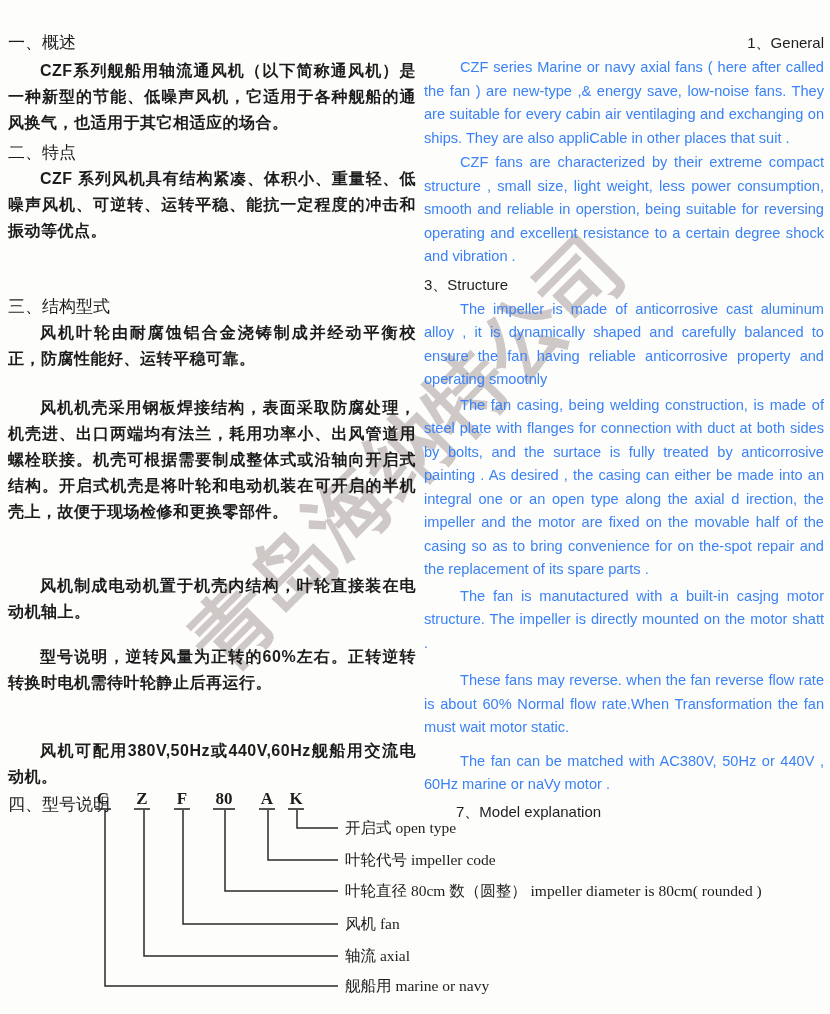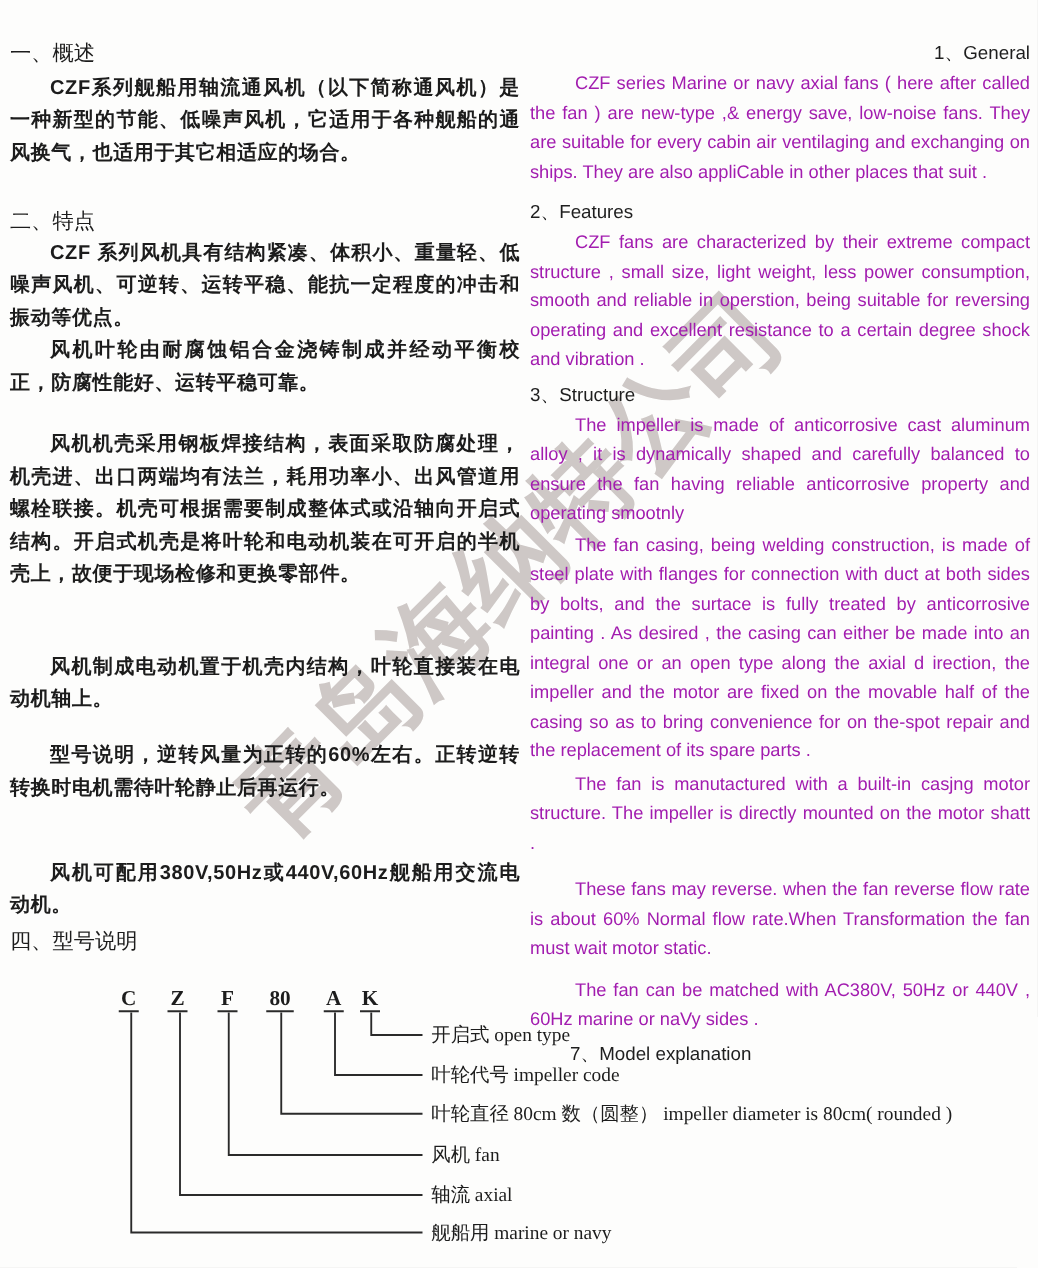--- a/index.html
+++ b/index.html
@@ -41,27 +41,27 @@
   }
   .zh-p{
     font-size:16px; font-weight:bold; line-height:26px; margin:0;
     text-align:justify; text-indent:2em; letter-spacing:.5px;
   }
   
   .en-h{
     font-size:15px; font-weight:normal; line-height:24px; margin:0; color:#1e1e1e;
   }
   .en-p{
-    font-size:14.6px; line-height:23.5px; margin:0; color:#a21caf;
+    font-size:14.6px; line-height:23.5px; margin:0; color:#3b82f6;
     text-align:justify; text-indent:36px;
   }
   .indent-h{padding-left:32px;}
 
   
-  .mt30{margin-top:30px;} .mt2{margin-top:2px;} .mt20{margin-top:28px;}
+  .mt30{margin-top:30px;} .mt2{margin-top:2px;} .mt20{margin-top:4px;}
   .mt0{margin-top:0;}     .mt50{margin-top:50px;} .mt23{margin-top:23px;}
   .mt48{margin-top:48px;} .mt19{margin-top:19px;} .mt26{margin-top:42px;}
   .mt31{margin-top:31px;text-align:right;} .mt1{margin-top:1px;}  .mt8{margin-top:8px;}
   .mt4{margin-top:4px;} .mt14{margin-top:14px;}
   .mt3{margin-top:3px;}   .mt10{margin-top:10px;}
 
   
   .diagram{
     position:absolute; left:0; top:785px; width:830px; height:229px; z-index:2;
   }
@@ -82,39 +82,39 @@
 
 <div class="page">
 
   <div class="watermark" style="color: rgb(188, 180, 178);">青岛海纳特公司</div>
 
   <div class="col col-zh">
     <div class="zh-h mt30">一、概述</div>
     <p class="zh-p mt2">CZF系列舰船用轴流通风机（以下简称通风机）是一种新型的节能、低噪声风机，它适用于各种舰船的通风换气，也适用于其它相适应的场合。</p>
     <div class="zh-h mt20">二、特点</div>
     <p class="zh-p mt0">CZF 系列风机具有结构紧凑、体积小、重量轻、低噪声风机、可逆转、运转平稳、能抗一定程度的冲击和振动等优点。</p>
+    <div class="zh-h mt50">三、结构型式</div>
     <p class="zh-p mt0">风机叶轮由耐腐蚀铝合金浇铸制成并经动平衡校正，防腐性能好、运转平稳可靠。</p>
     <p class="zh-p mt23">风机机壳采用钢板焊接结构，表面采取防腐处理，机壳进、出口两端均有法兰，耗用功率小、出风管道用螺栓联接。机壳可根据需要制成整体式或沿轴向开启式结构。开启式机壳是将叶轮和电动机装在可开启的半机壳上，故便于现场检修和更换零部件。</p>
     <p class="zh-p mt48">风机制成电动机置于机壳内结构，叶轮直接装在电动机轴上。</p>
     <p class="zh-p mt19">型号说明，逆转风量为正转的60%左右。正转逆转转换时电机需待叶轮静止后再运行。</p>
     <p class="zh-p mt26">风机可配用380V,50Hz或440V,60Hz舰船用交流电动机。</p>
     <div class="zh-h mt2">四、型号说明</div>
   </div>
 
   <div class="col col-en">
     <div class="en-h mt31">1、General</div>
     <p class="en-p mt1">CZF series Marine or navy axial fans ( here after called the fan ) are new-type ,&amp; energy save, low-noise fans. They are suitable for every cabin air ventilaging and exchanging on ships. They are also appliCable in other places that suit .</p>
-    <div class="en-h mt8">2、Features</div>
     <p class="en-p mt1">CZF fans are characterized by their extreme compact structure , small size, light weight, less power consumption, smooth and reliable in operstion, being suitable for reversing operating and excellent resistance to a certain degree shock and vibration .</p>
     <div class="en-h mt4">3、Structure</div>
     <p class="en-p mt1">The impeller is made of anticorrosive cast aluminum alloy , it is dynamically shaped and carefully balanced to ensure the fan having reliable anticorrosive property and operating smootnly</p>
     <p class="en-p mt2">The fan casing, being welding construction, is made of steel plate with flanges for connection with duct at both sides by bolts, and the surtace is fully treated by anticorrosive painting . As desired , the casing can either be made into an integral one or an open type along the axial d irection, the impeller and the motor are fixed on the movable half of the casing so as to bring convenience for on the-spot repair and the replacement of its spare parts .</p>
     <p class="en-p mt3">The fan is manutactured with a built-in casjng motor structure. The impeller is directly mounted on the motor shatt .</p>
     <p class="en-p mt14">These fans may reverse. when the fan reverse flow rate is about 60% Normal flow rate.When Transformation the fan must wait motor static.</p>
-    <p class="en-p mt10">The fan can be matched with AC380V, 50Hz or 440V , 60Hz marine or naVy sides .</p>
+    <p class="en-p mt10">The fan can be matched with AC380V, 50Hz or 440V , 60Hz marine or naVy motor .</p>
     <div class="en-h mt3 indent-h">7、Model explanation</div>
   </div>
 
   <svg class="diagram" viewBox="0 0 830 229">
 
     <text class="code-letter" x="103" y="19" text-anchor="middle">C</text>
     <text class="code-letter" x="142" y="19" text-anchor="middle">Z</text>
     <text class="code-letter" x="182" y="19" text-anchor="middle">F</text>
     <text class="code-letter" x="224" y="19" text-anchor="middle">80</text>
     <text class="code-letter" x="267" y="19" text-anchor="middle">A</text>

